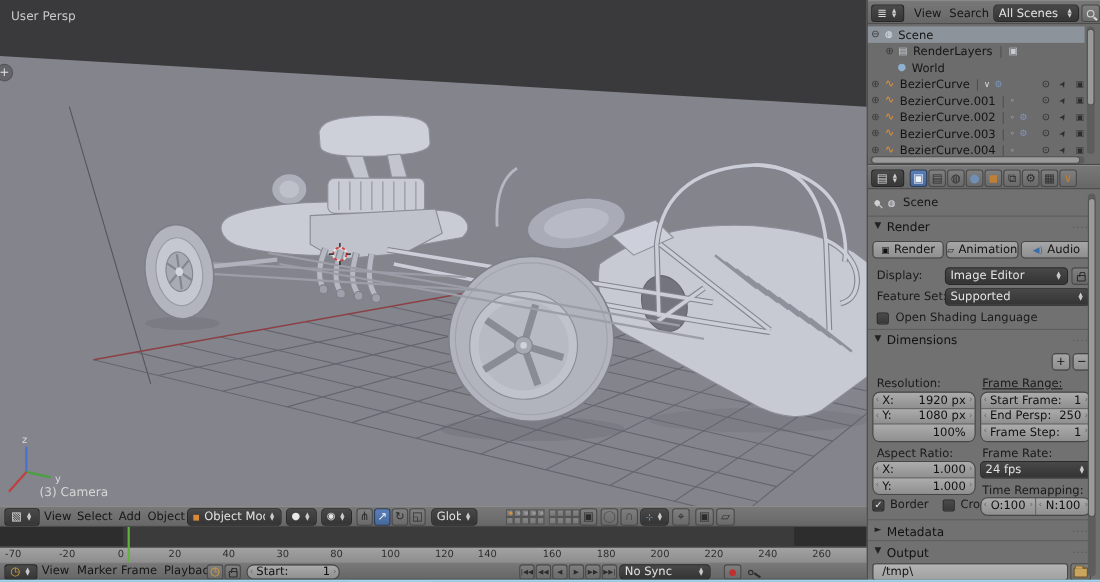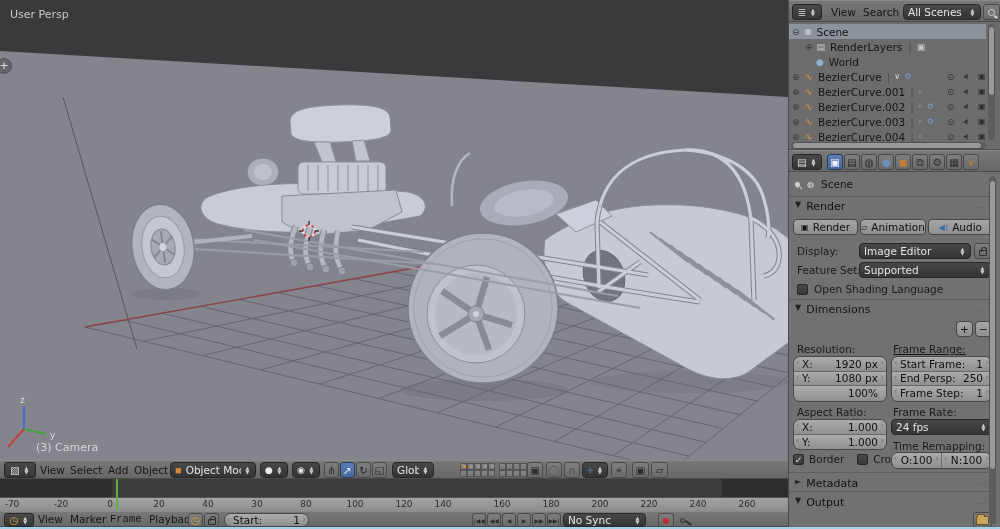--- a/index.html
+++ b/index.html
@@ -363,21 +363,21 @@
     <span class="tick-num" style="left:698px">240</span>
     <span class="tick-num" style="left:747px">260</span>
   </div>
   <div class="abs hdr" style="left:0;top:511px;width:788px;height:16px;">
     <div class="tool-btn dark abs" style="left:4px;top:1px;width:30px;height:14px;">
       <span class="icon" style="color:#d9a33c">◷</span>
         <span class="stepper">▲<br>▼</span>
     </div>
     <span class="abs menu-item" style="left:36px;top:0;line-height:15px;">View</span>
     <span class="abs menu-item" style="left:68px;top:0;line-height:15px;">Marker</span>
-    <span class="abs menu-item" style="left:108px;top:0;line-height:15px;font-family:Liberation Mono, monospace;">Frame</span>
+    <span class="abs menu-item" style="left:108px;top:0;line-height:15px;">Frame</span>
     <span class="abs menu-item" style="left:147px;top:0;line-height:15px;">Playback</span>
     <div class="tool-btn abs" style="left:188px;top:1px;width:15px;height:14px;">
         <span class="icon" style="color:#d9a33c">◷</span>
       </div>
     <div class="tool-btn abs" style="left:204px;top:1px;width:15px;height:14px;">
         <span class="lockicon"></span>
       </div>
     <div class="fld abs" style="left:224px;top:1px;width:85px;height:14px;border-radius:7px;">
       <span class="arrL">‹</span>
       <span class="flbl">Start:</span>
@@ -697,20 +697,23 @@
         <span class="sec-title">Metadata</span>
         <span class="grip-dots" style="margin-left:auto;">....</span>
       </div>
       <div class="abs" style="left:0;top:341px;width:205px;border-top:1px solid #5e5e5e;"></div>
 
       <div class="abs" style="left:6px;top:346px;width:195px;display:flex;">
         <span style="font-size:8px;margin-right:5px;color:#222;">▼</span>
         <span class="sec-title">Output</span>
         <span class="grip-dots" style="margin-left:auto;">....</span>
       </div>
+      <div class="fld abs" style="left:4px;top:362px;width:178px;height:16px;border-radius:3px;background:linear-gradient(#b4b4b4,#a0a0a0);">
+        <span class="flbl">/tmp\</span>
+      </div>
       <div class="tool-btn abs" style="left:184px;top:362px;width:19px;height:16px;">
           <span class="folder"></span>
         </div>
 
       <div class="abs scroll-track" style="left:200px;top:26px;width:7px;height:348px;">
         <div class="scroll-thumb abs" style="left:0;top:4px;width:7px;height:290px;"></div>
       </div>
     </div>
   </div>
 

